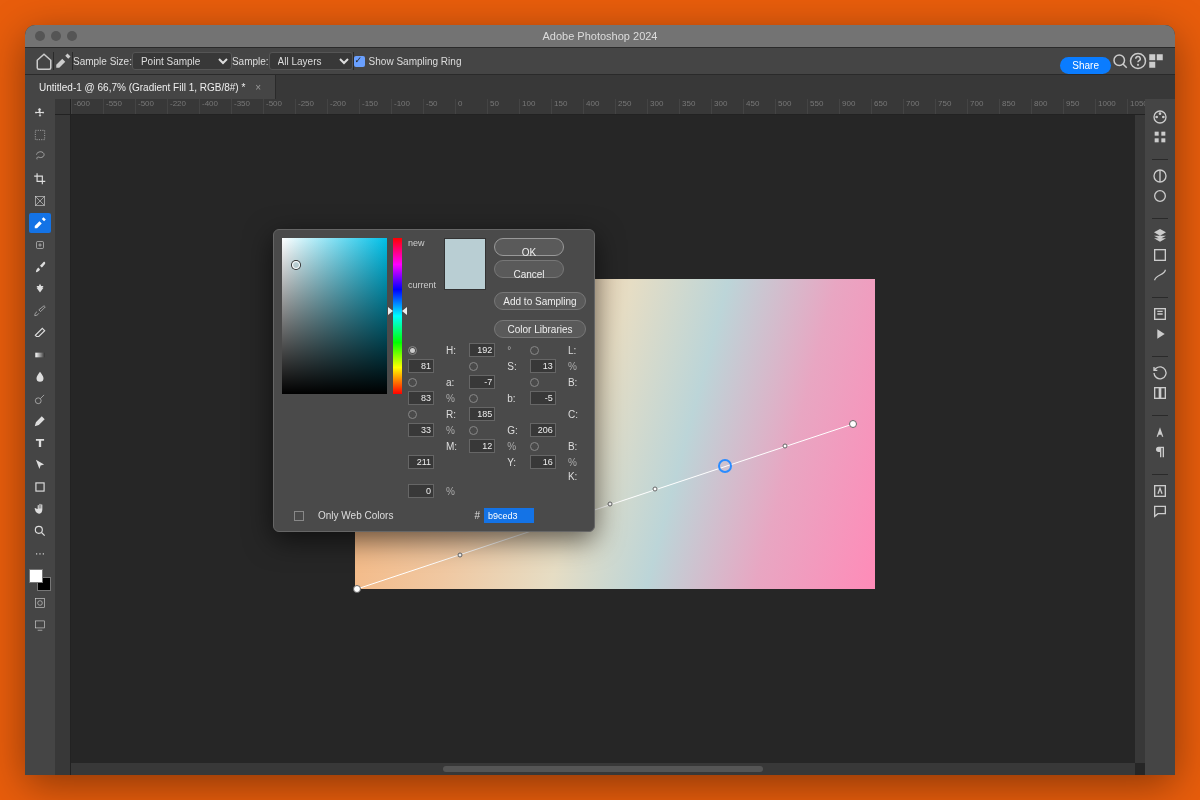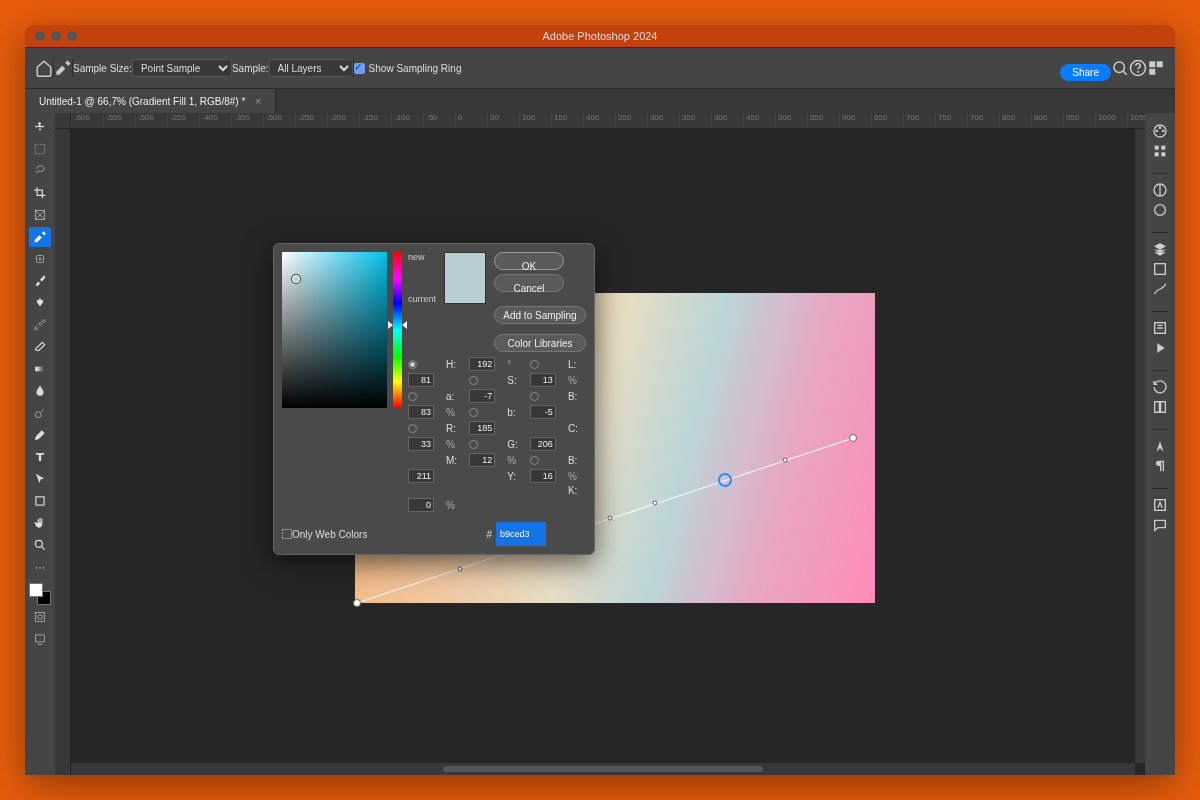--- a/index.html
+++ b/index.html
@@ -1,23 +1,23 @@
 <!DOCTYPE html>
 <html><head>
 <meta charset="utf-8">
 <style>
 * { margin:0; padding:0; box-sizing:border-box; font-family:-apple-system,"Segoe UI",Arial,sans-serif; }
 body { width:1200px; height:800px; overflow:hidden; background:#e85d0c; position:relative; }
 .bg-pattern { position:absolute; inset:0; background:#e85d0c; }
 .window { position:absolute; top:25px; left:25px; right:25px; bottom:25px; background:#383838; border-radius:10px; box-shadow:0 10px 40px rgba(0,0,0,.4); display:flex; flex-direction:column; font-size:10px; color:#ccc; }
-.titlebar { height:22px; background:#c2410c; border-radius:10px 10px 0 0; display:flex; align-items:center; padding:0 10px; position:relative; }
+.titlebar { height:22px; background:#737373; border-radius:10px 10px 0 0; display:flex; align-items:center; padding:0 10px; position:relative; }
 .traffic { display:flex; gap:6px; }
 .traffic span { width:10px; height:10px; border-radius:50%; background:#555; }
 .app-title { position:absolute; left:50%; transform:translateX(-50%); color:#ddd; font-size:11px; }
-.optbar { height:42px; background:#454545; display:flex; align-items:center; padding:0 10px; border-top:1px solid #2a2a2a; border-bottom:1px solid #2a2a2a; }
+.optbar { height:28px; background:#454545; display:flex; align-items:center; padding:0 10px; border-top:1px solid #2a2a2a; border-bottom:1px solid #2a2a2a; }
 .optbar .home { width:18px; height:18px; display:flex; align-items:center; justify-content:center; }
 .optbar .sep { width:1px; height:18px; background:#2a2a2a; }
 .optbar label { color:#ddd; font-size:10px; }
 .optbar select { background:#383838; border:1px solid #555; color:#ddd; font-size:10px; height:18px; padding:0 14px 0 4px; border-radius:3px; }
 .optbar .chk { width:11px; height:11px; background:#6aa0ff; border-radius:2px; display:inline-block; margin-right:4px; position:relative; }
 .optbar .chk::after{content:"✓";position:absolute;font-size:9px;color:#222;left:1px;top:-1px;}
 .optbar .spacer { flex:1; }
 .share-btn { background:#0a7cff; color:#fff; border:none; border-radius:11px; padding:3px 12px; font-size:10px;margin-top:8px; }
 .icon-btn { width:18px; height:18px; color:#ccc; display:flex; align-items:center; justify-content:center; }
 .tabbar { height:24px; background:#383838; display:flex; align-items:center; }
@@ -64,24 +64,24 @@
 .preview-box .cur { flex:1; background:#b9ced3;}
 .preview-labels { display:flex; flex-direction:column; justify-content:space-between; height:52px; font-size:9px; color:#ccc;}
 .pbtn { background:#5a5a5a; border:1px solid #777; border-radius:10px; color:#eee; font-size:10px; height:18px; padding:8px 8px; width:70px; text-align:center;}
 .pbtn.primary { border:1px solid #999; }
 .picker-btns { display:flex; flex-direction:column; gap:4px; margin-left:auto;}
 .picker-fields { display:grid; grid-template-columns:auto auto auto auto auto auto; gap:2px 4px; align-items:center; font-size:10px; margin-top:2px;}
 .picker-fields .rad { width:9px; height:9px; border:1px solid #888; border-radius:50%; display:inline-block; }
 .picker-fields .rad.on::after{content:"";display:block;width:5px;height:5px;background:#ccc;border-radius:50%;margin:1px;}
 .picker-fields input { width:26px; height:14px; background:#383838; border:1px solid #666; color:#eee; font-size:9px; text-align:right; padding-right:2px;}
 .picker-fields .u { color:#aaa; width:10px;}
-.picker-bottom { display:flex; align-items:center; gap:0; padding:2px 8px 8px; }
+.picker-bottom { display:flex; align-items:center; gap:14px; padding:2px 20px 8px; }
 .picker-bottom .chk-sq { width:10px; height:10px; border:1px solid #888; display:inline-block;}
 .hex-row { display:flex; align-items:center; gap:4px; margin-left:auto; margin-right:40px;}
-.hex-row input { width:50px; height:24px; background:#1473e6; border:1px solid #1473e6; color:#fff; font-size:9px; padding:0 3px;}
+.hex-row input { width:50px; height:15px; background:#1473e6; border:1px solid #1473e6; color:#fff; font-size:9px; padding:0 3px;}
 .wide-btn { background:#5a5a5a; border:1px solid #777; border-radius:10px; color:#eee; font-size:10px; height:18px; width:92px; text-align:center; padding:0;}
 .scrollbar-h { position:absolute; bottom:0; left:16px; right:10px; height:12px; background:#383838;}
 .scrollbar-h .thumb{position:absolute;left:35%;width:30%;top:3px;height:6px;background:#555;border-radius:3px;}
 .scrollbar-v { position:absolute; top:16px; right:0; bottom:12px; width:10px; background:#383838;}
 </style>
 </head>
 <body>
 
 <div class="bg-pattern"></div>
 

